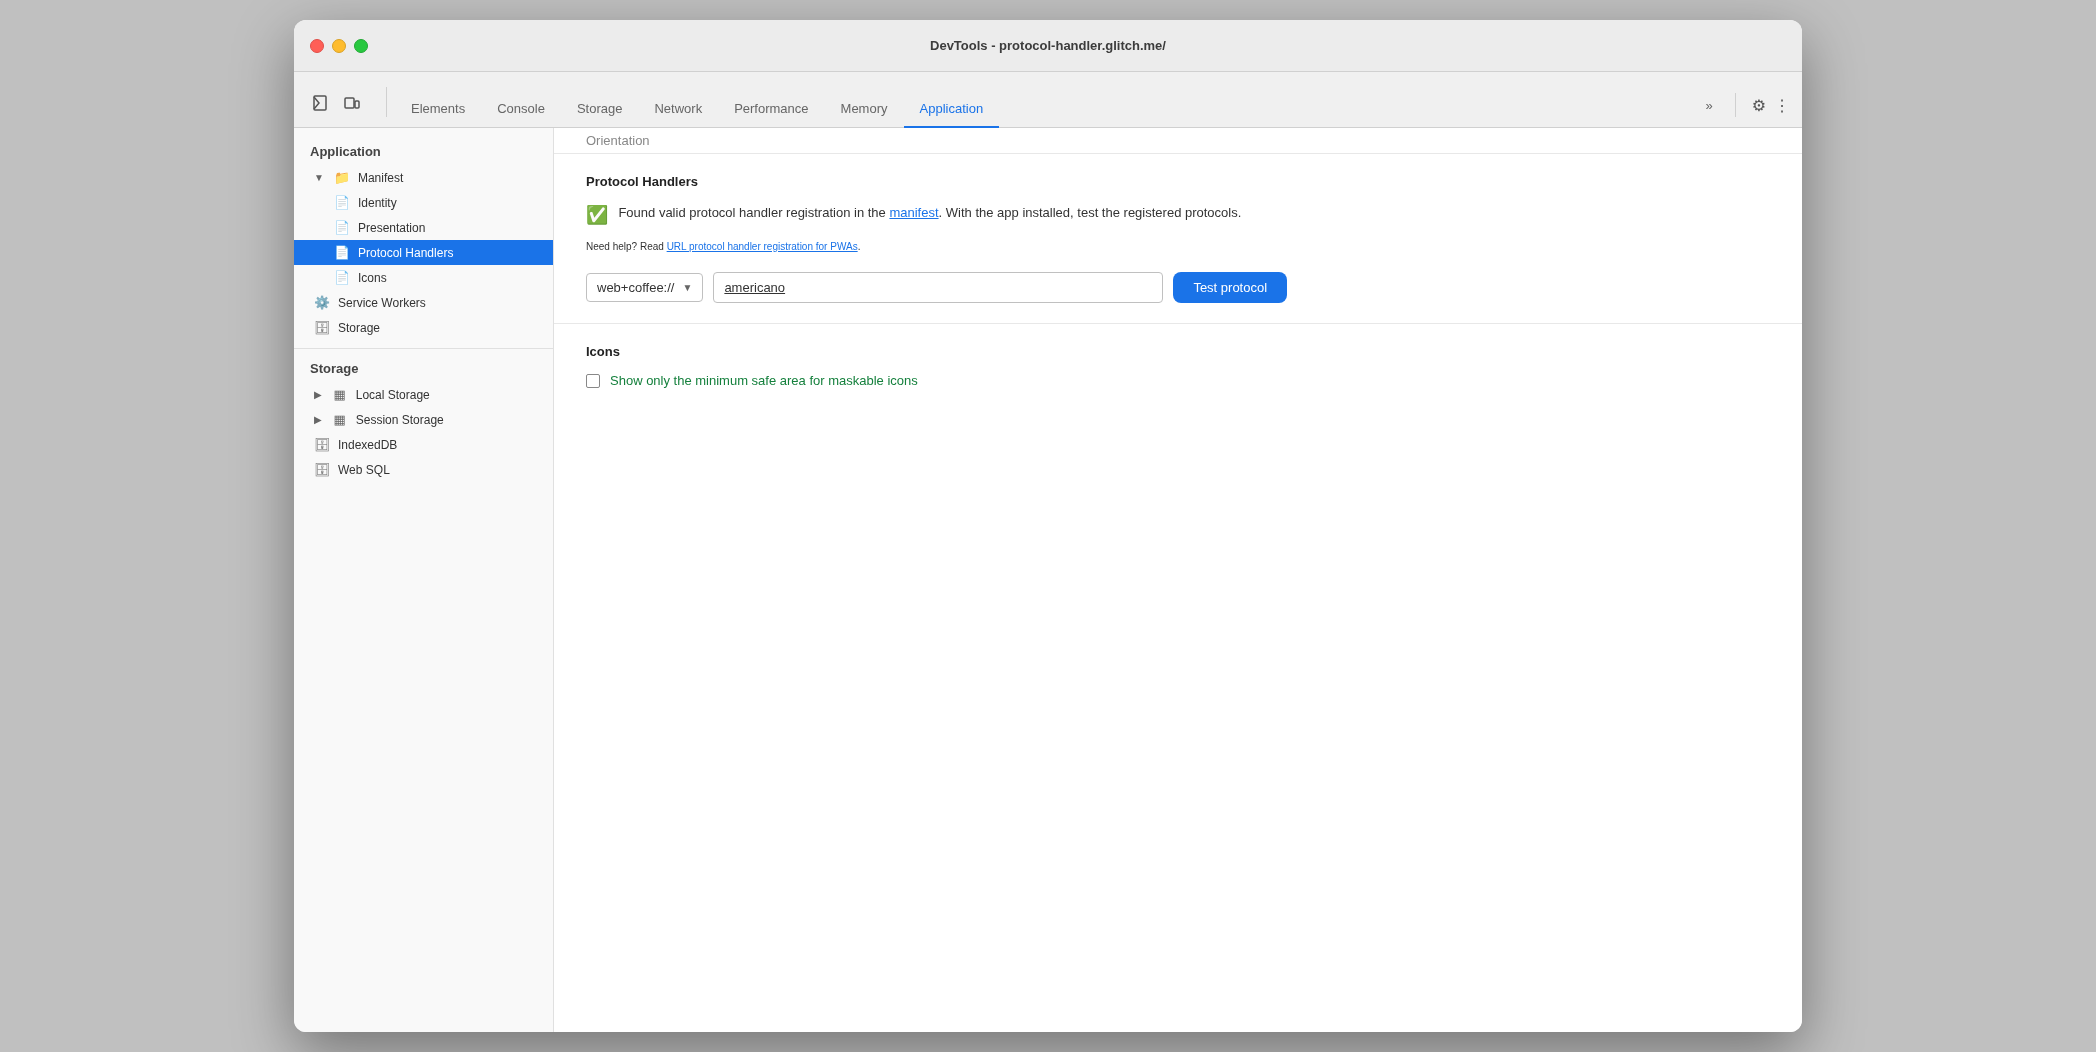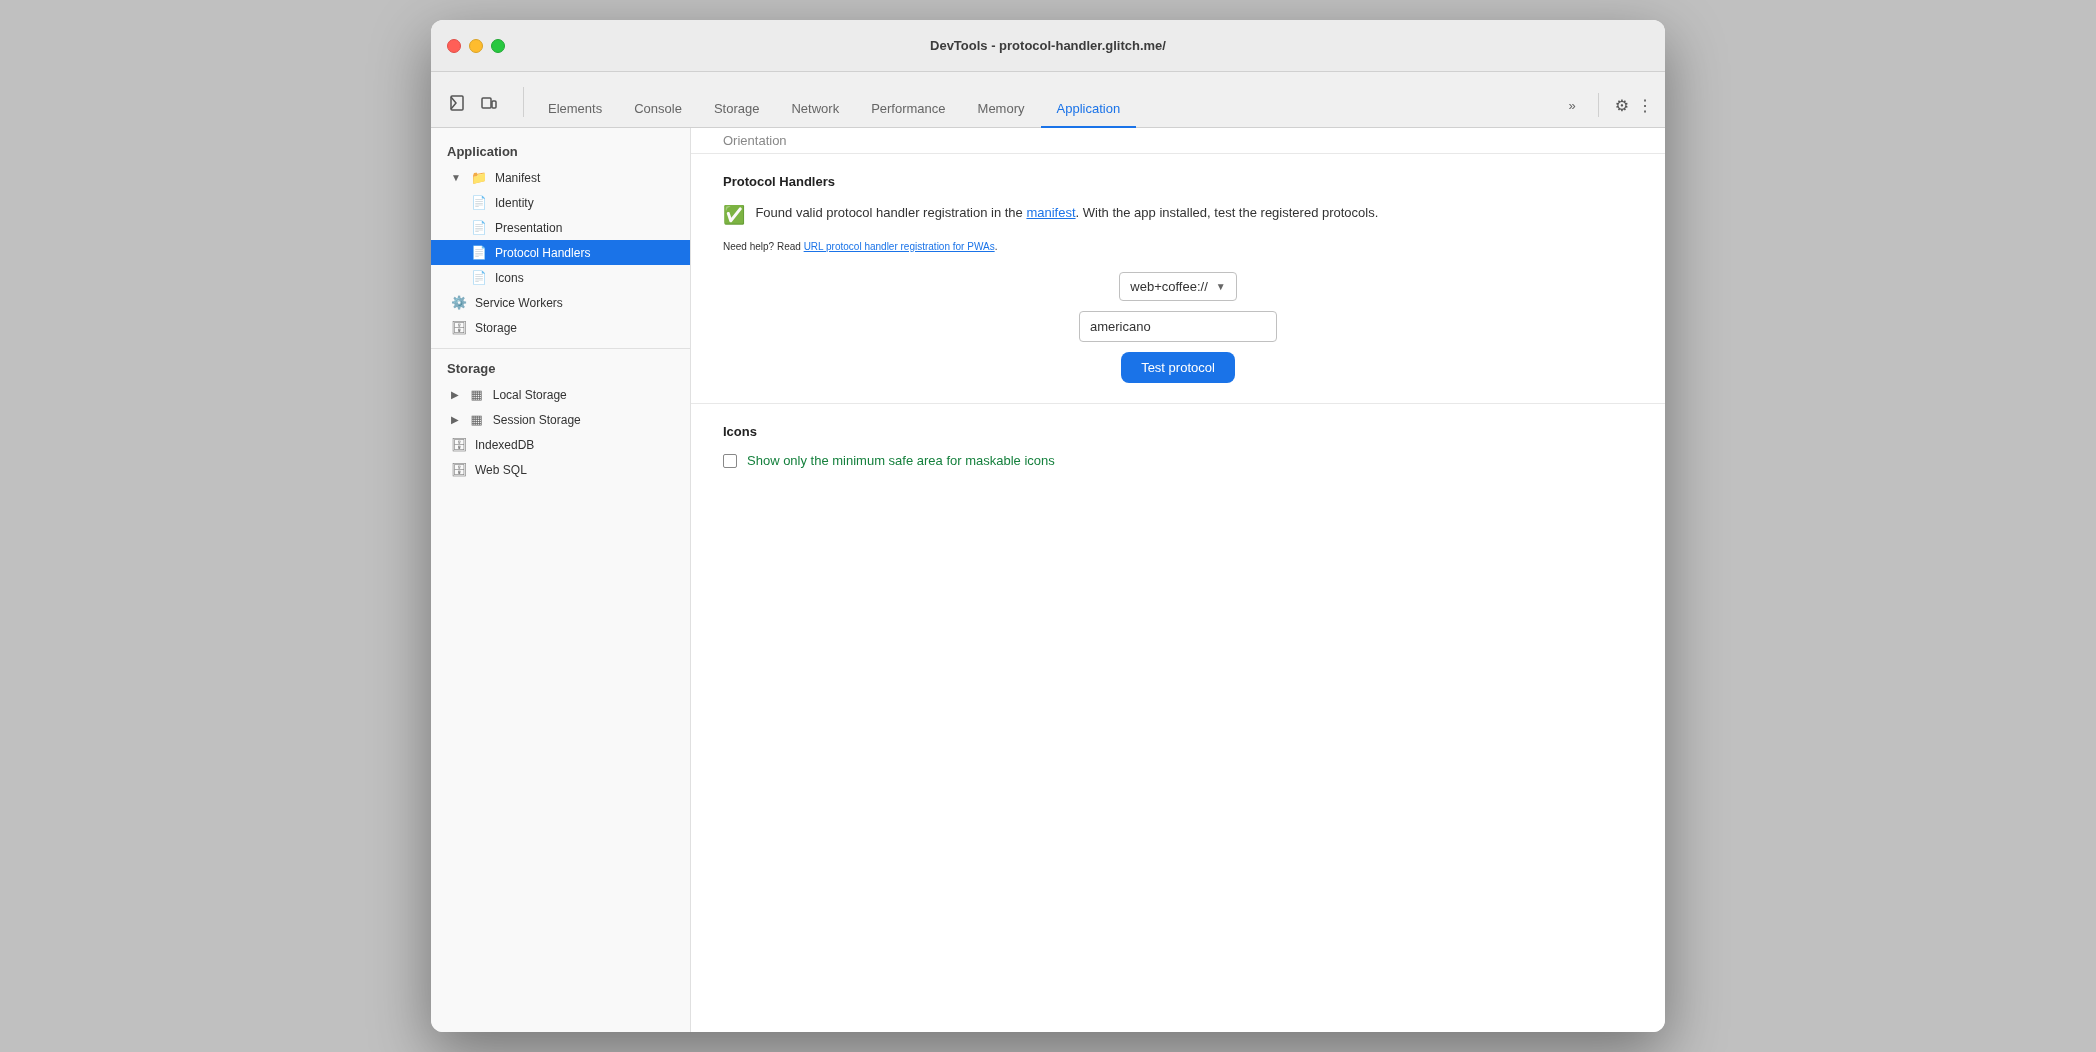--- a/index.html
+++ b/index.html
@@ -5,21 +5,21 @@
     * { box-sizing: border-box; margin: 0; padding: 0; }
     body {
       background: #c0c0c0;
       display: flex;
       justify-content: center;
       align-items: center;
       min-height: 100vh;
       font-family: -apple-system, BlinkMacSystemFont, 'Helvetica Neue', Arial, sans-serif;
     }
     .window {
-      width: 1234px;
+      width: 1508px;
       background: #f5f5f5;
       border-radius: 12px;
       box-shadow: 0 20px 60px rgba(0,0,0,0.4);
       overflow: hidden;
     }
     .titlebar {
       background: #ececec;
       height: 52px;
       display: flex;
       align-items: center;
@@ -220,21 +220,20 @@
     }
     .help-row {
       font-size: 10px;
       color: #333;
       margin-bottom: 20px;
     }
     .protocol-row {
       display: flex;
       align-items: center;
       gap: 10px;
-      flex-direction: column;
     }
     .protocol-select {
       display: flex;
       align-items: center;
       border: 1px solid #c0c0c0;
       border-radius: 4px;
       padding: 6px 10px;
       font-size: 13px;
       background: #fff;
       cursor: pointer;
@@ -244,20 +243,21 @@
     .protocol-select-arrow { color: #666; font-size: 10px; }
     .protocol-input {
       flex: 1;
       border: 1px solid #c0c0c0;
       border-radius: 4px;
       padding: 7px 10px;
       font-size: 13px;
       color: #333;
       outline: none;
       max-width: 450px;
+      text-decoration: underline;
     }
     .test-button {
       background: #1a73e8;
       color: #fff;
       border: none;
       border-radius: 8px;
       padding: 8px 20px;
       font-size: 13px;
       font-weight: 500;
       cursor: pointer;

